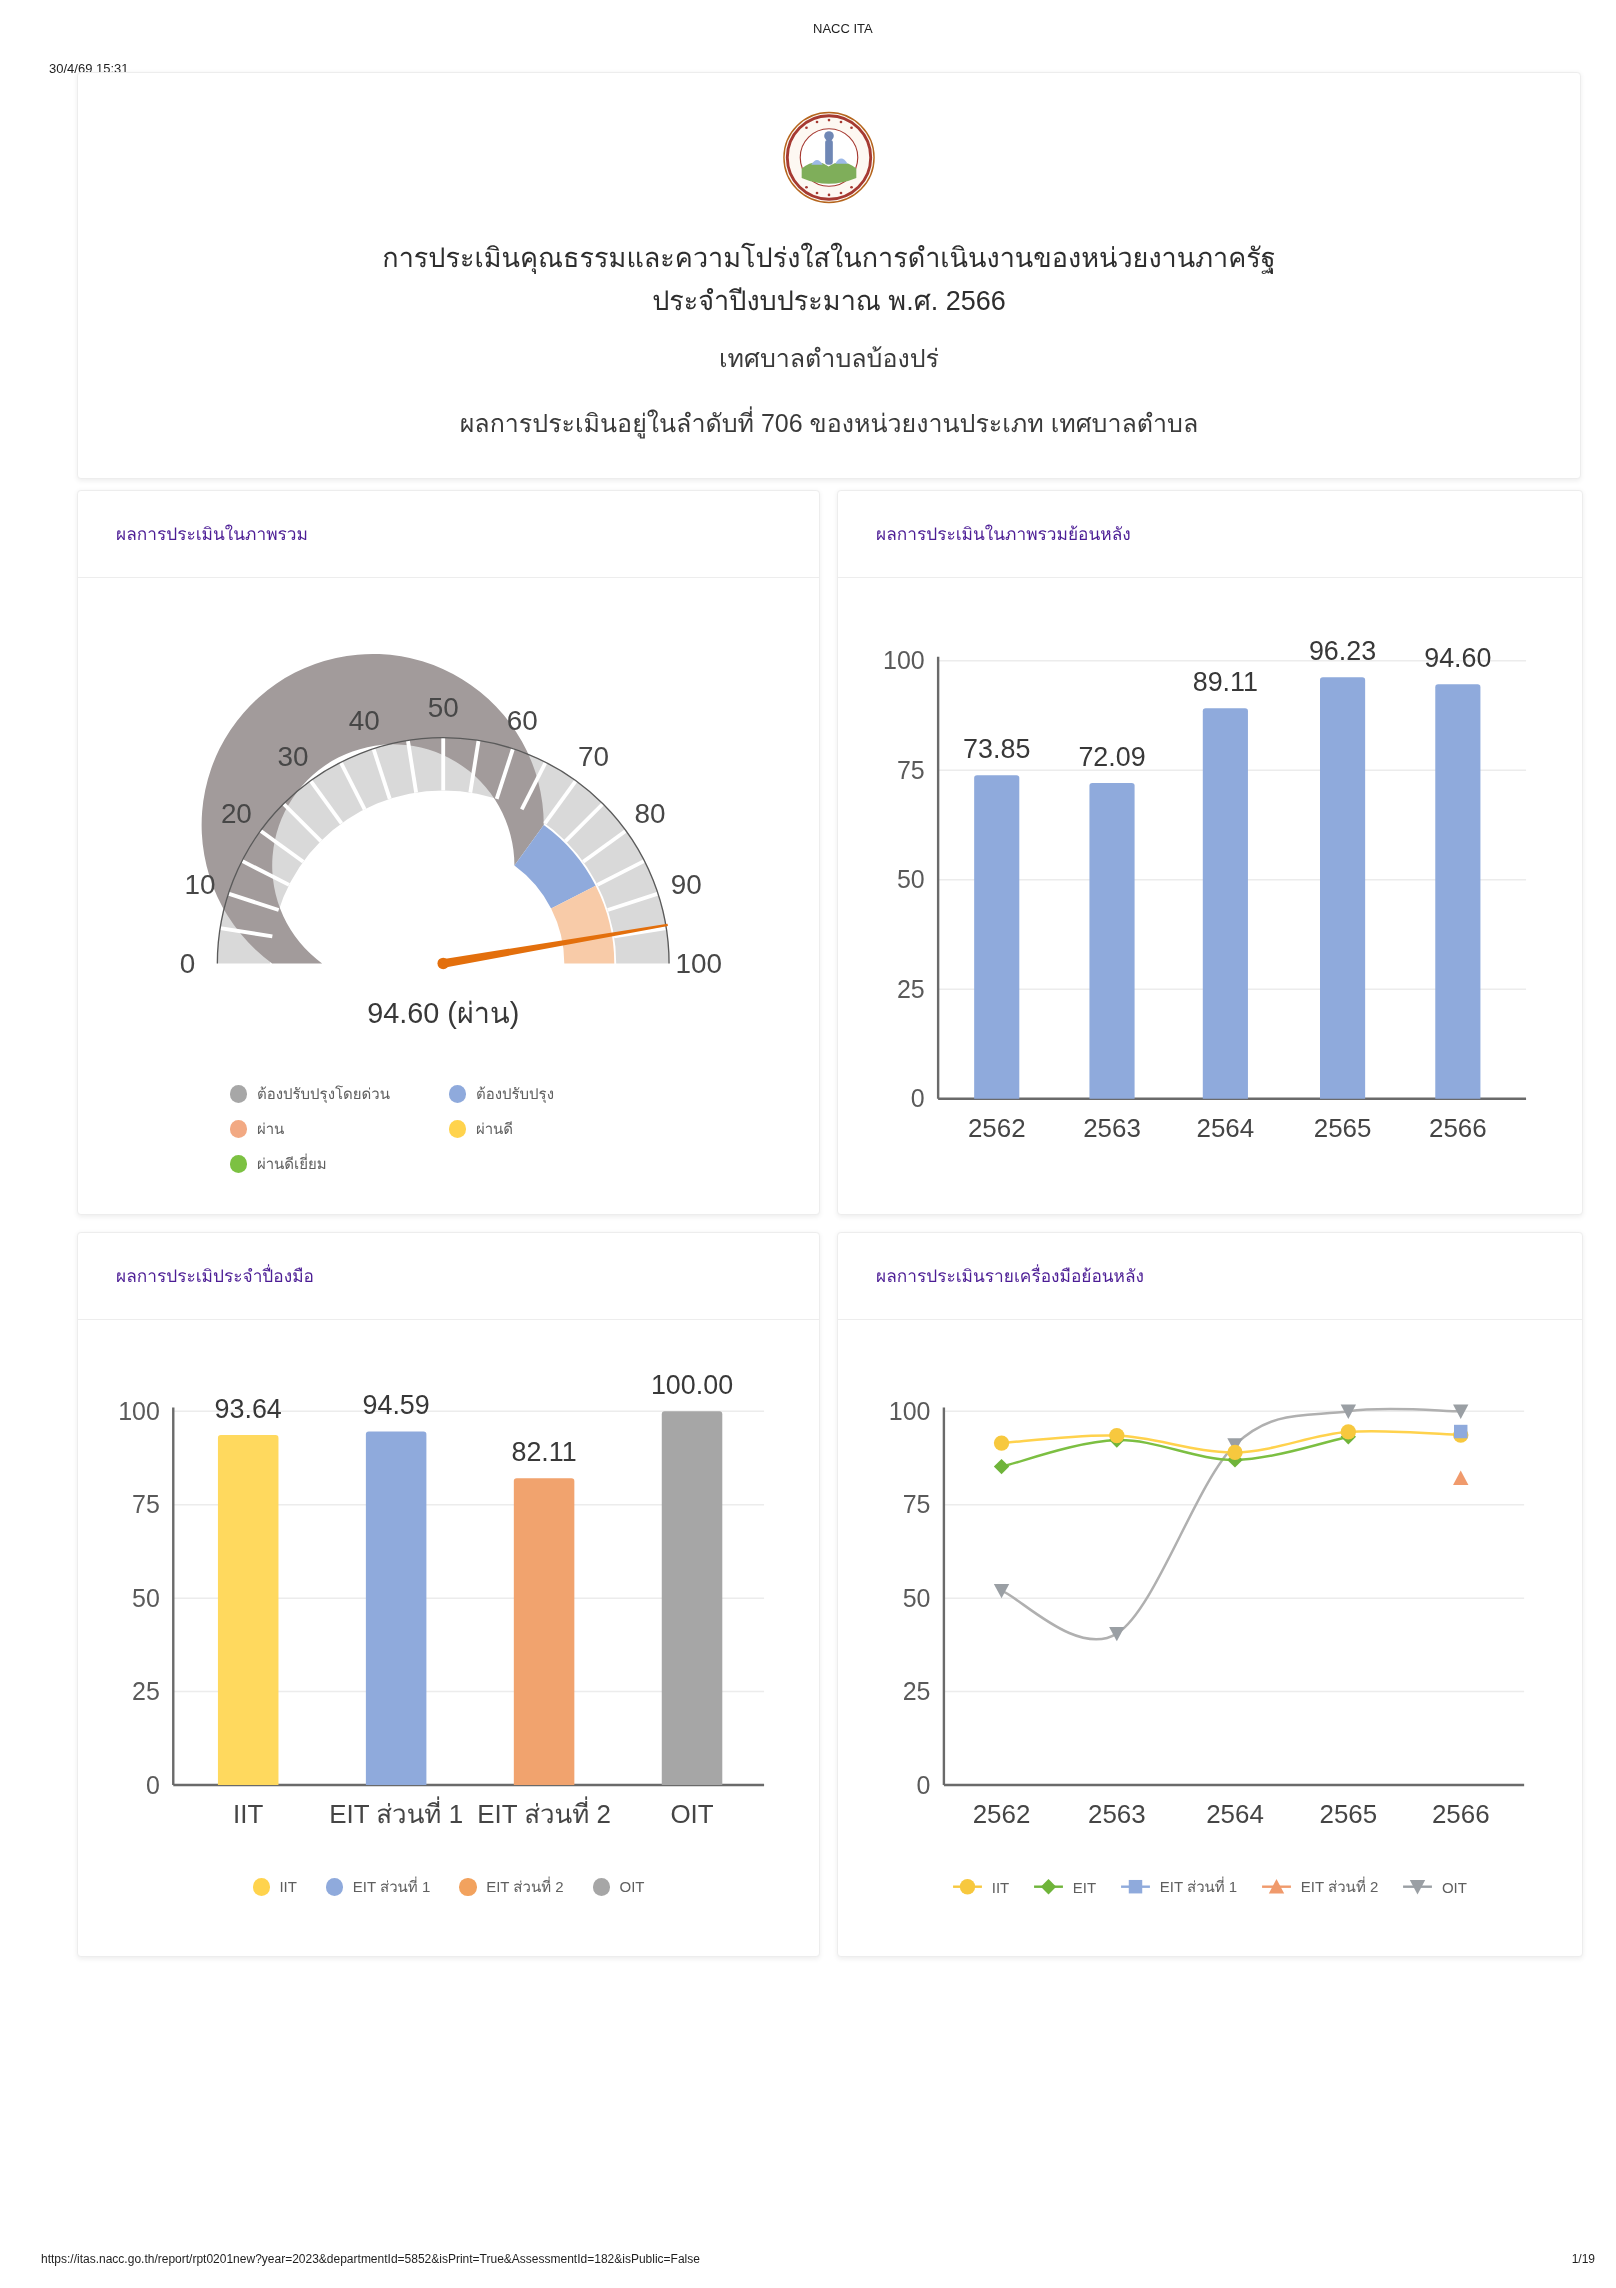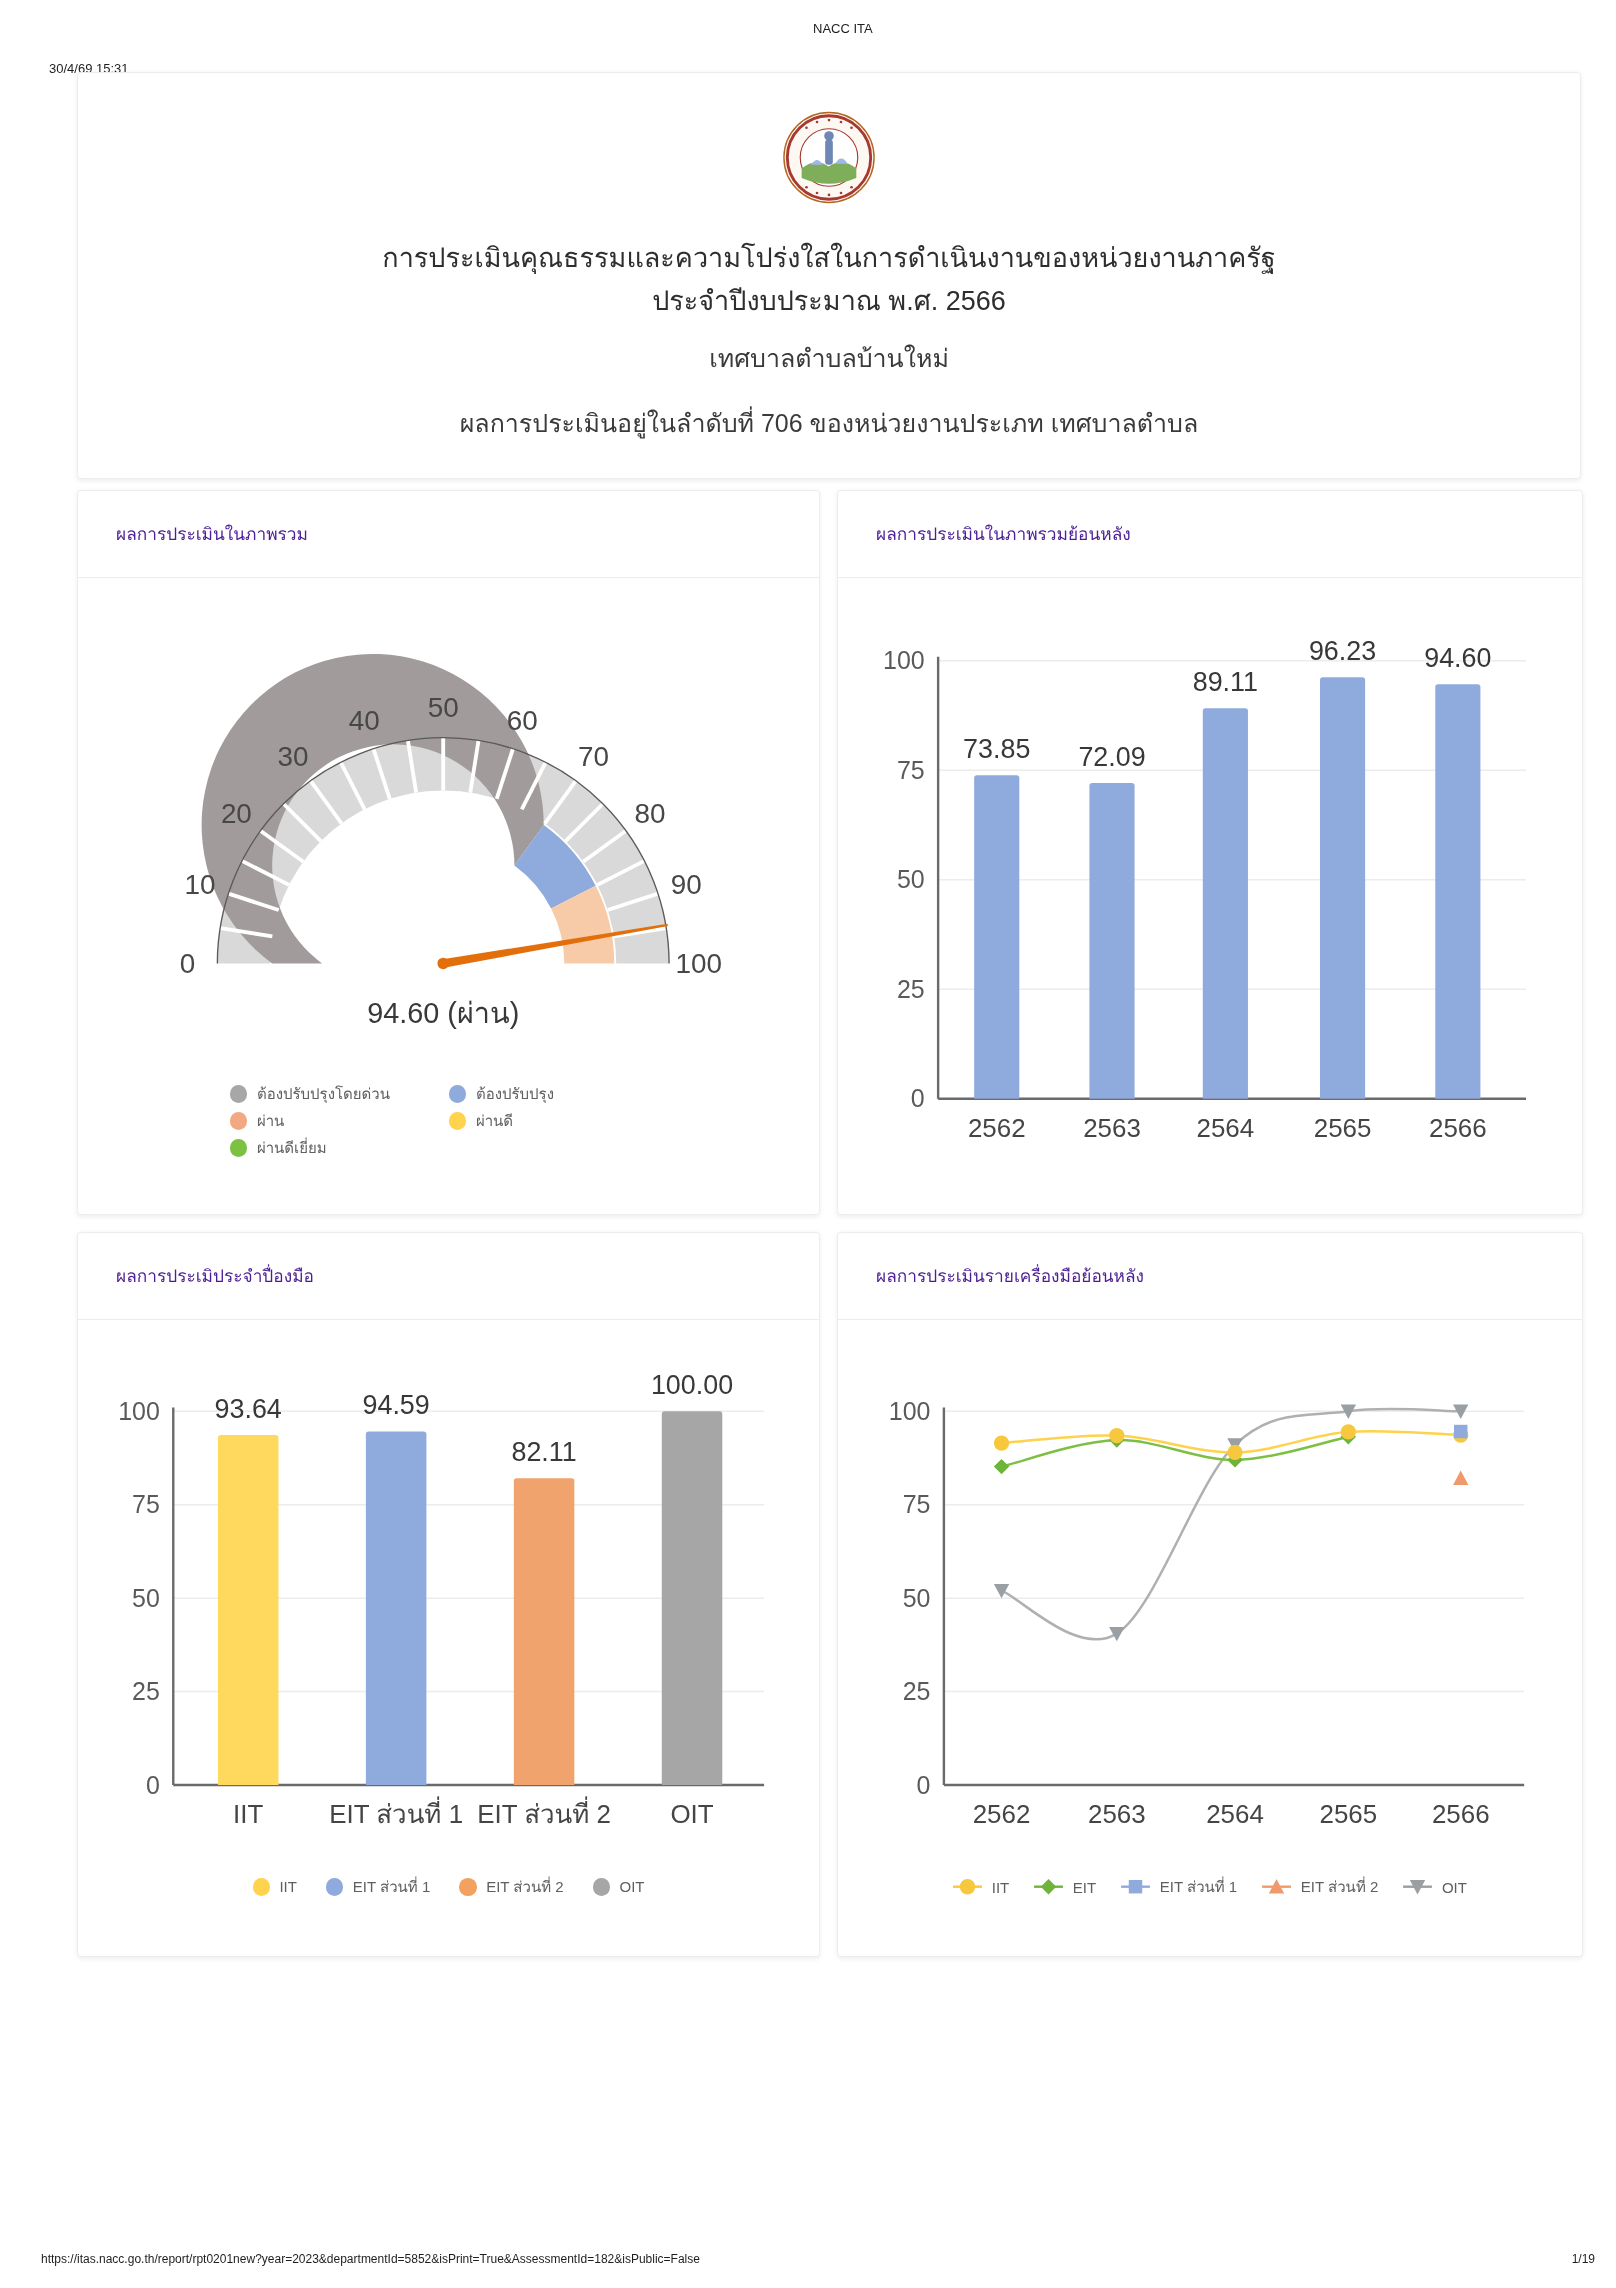--- a/index.html
+++ b/index.html
@@ -30,21 +30,21 @@
   #p4{left:837px;top:1232px;width:744px;}
   .panel-head{
     height:87px;border-bottom:1px solid #ededed;display:flex;align-items:center;
     padding-left:38px;font-size:17.3px;color:#4c1d95;box-sizing:border-box;
   }
   .panel-body{position:absolute;left:0;top:88px;right:0;bottom:0;}
   .panel-body svg{position:absolute;left:0;top:0;}
 
   .legend-grid{
     position:absolute;left:152px;top:591px;display:grid;
-    grid-template-columns:219px 219px;row-gap:3px;font-family:Liberation Mono, monospace;
+    grid-template-columns:219px 219px;row-gap:11px;font-family:Liberation Mono, monospace;
   }
   .legend-row{
     position:absolute;left:0;width:100%;display:flex;justify-content:center;
     align-items:center;top:642px;
   }
   #p3 .legend-row{gap:29px;}
   #p4 .legend-row{gap:25px;}
   .lg-item{display:flex;align-items:center;gap:9.6px;font-size:15px;color:#5f5f5f;}
   .lg-dot{width:17.3px;height:17.3px;border-radius:50%;flex:0 0 auto;}
   .lg-mark{flex:0 0 auto;display:block;}
@@ -76,21 +76,21 @@
         <circle cx="48.5" cy="87.5" r="1.4"></circle>
           <circle cx="36" cy="85.5" r="1.4"></circle>
           <circle cx="61" cy="85.5" r="1.4"></circle>
         <circle cx="25" cy="79.5" r="1.4"></circle>
           <circle cx="72" cy="79.5" r="1.4"></circle>
       </g>
     </svg>
   </div>
   <div id="title1" class="line">การประเมินคุณธรรมและความโปร่งใสในการดำเนินงานของหน่วยงานภาครัฐ</div>
   <div id="title2" class="line">ประจำปีงบประมาณ พ.ศ. 2566</div>
-  <div id="orgname" class="line">เทศบาลตำบลบ้านใหม่</div>
+  <div id="orgname" class="line">เทศบาลตำบลบ้องปร่</div>
   <div id="rankline" class="line">ผลการประเมินอยู่ในลำดับที่ 706 ของหน่วยงานประเภท เทศบาลตำบล</div>
 </div>
 
 <div id="p1" class="card panel">
   <div class="panel-head">ผลการประเมินในภาพรวม</div>
   <div class="panel-body">
     <svg width="741" height="519" viewBox="0 0 771 540">
         <path d="M145,399.99999999999994 A235,235 0 1 1 615,400 L560,400 A180,180 0 1 0 200,400 Z" fill="#d9d9d9"></path>
         <path d="M202,400 A178,178 0 1 1 484.62577490806024,255.99497500125935 L454.0609417888516,298.06385870875664 A126,126 0 1 0 254,400 Z" fill="#a29b9b"></path>
         <path d="M484.62577490806024,255.99497500125935 A178,178 0 0 1 538.5991613055295,319.1896910463607 L492.26682204773437,342.7971970328171 A126,126 0 0 0 454.0609417888516,298.06385870875664 Z" fill="#8faadc"></path>

